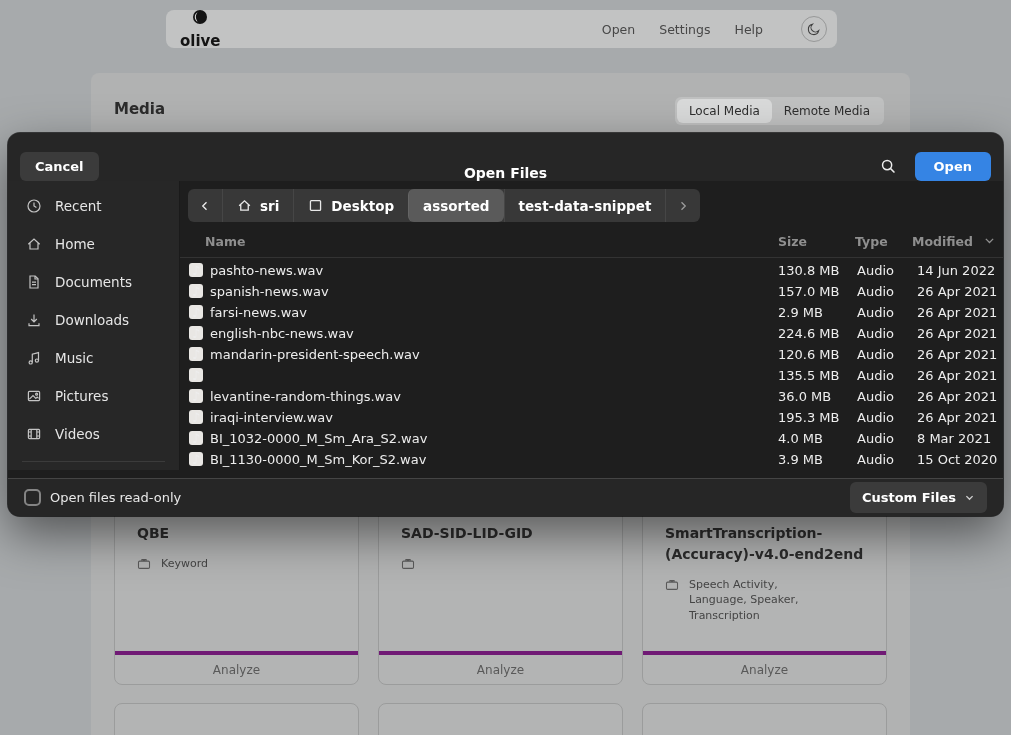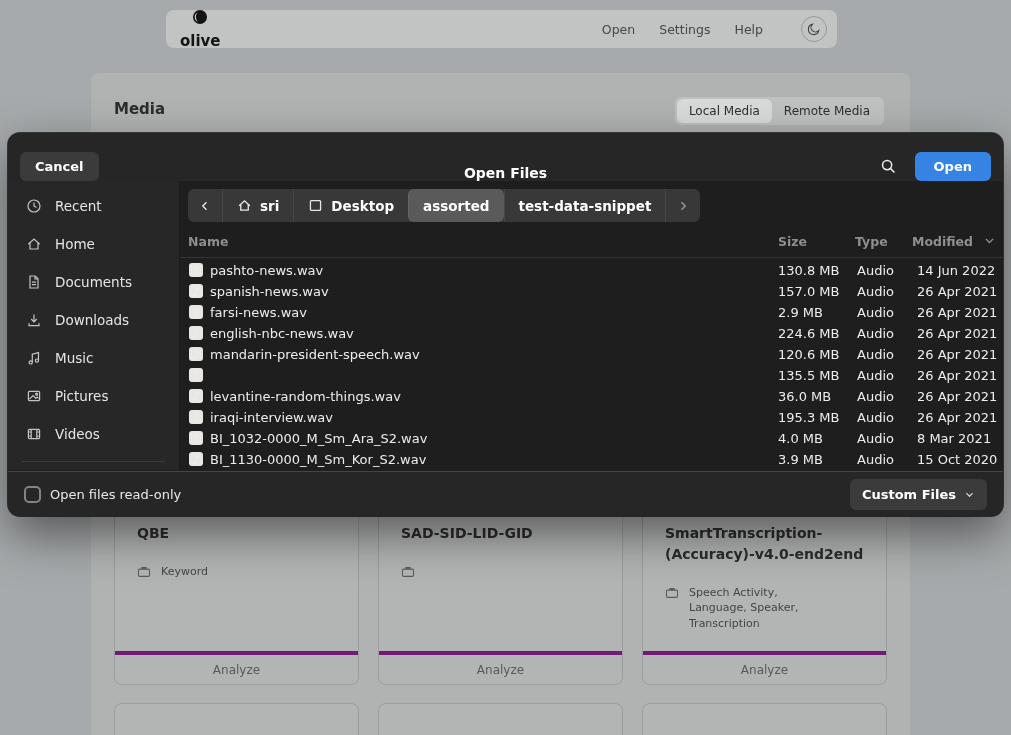--- a/index.html
+++ b/index.html
@@ -20,21 +20,21 @@
     background:#b1b2b2; border-radius:8px 8px 0 0; }
   .media-heading { position:absolute; left:23px; top:27px; font-size:15px; font-weight:bold; color:#2c2c2c; }
   .segmented { position:absolute; right:26px; top:24px; background:#c0c1c1; border-radius:6px;
     display:flex; padding:2px; }
   .seg-btn { font-size:12px; color:#2e2e2e; padding:5px 12px; border-radius:6px; cursor:pointer; white-space:nowrap; }
   .seg-btn.active { background:#d9dada; }
 
   .card { position:absolute; width:245px; height:180px; background:#b3b4b4;
     border:1px solid #9b9c9c; border-radius:8px; padding:17px 22px; }
   .card.partial { top:630px; height:120px; }
-  .card-title { font-size:14px; font-weight:bold; color:#2c2c2c; line-height:1.5; margin-bottom:20px; }
+  .card-title { font-size:14px; font-weight:bold; color:#2c2c2c; line-height:1.5; margin-bottom:12px; }
   .card-meta { display:flex; gap:10px; align-items:flex-start; color:#454545; font-size:11px; line-height:1.4; max-width:170px; }
   .card-meta svg { flex:0 0 auto; margin-top:1px; }
   .card-action { position:absolute; left:0; right:0; bottom:0; height:33px; border-top:4px solid #701a75;
     display:flex; align-items:center; justify-content:center; font-size:12px; color:#595959; cursor:pointer; }
 
   
   .dialog { position:absolute; left:8px; top:133px; width:995px; height:383px;
     background:#1e1e1e; border-radius:12px; box-shadow:0 18px 48px rgba(0,0,0,.5), 0 0 0 1px rgba(0,0,0,.65);
     color:#ededed; }
   .dlg-header { position:absolute; left:0; right:0; top:0; height:48px; background:#262626;
@@ -59,31 +59,31 @@
     background:#383838; border-radius:6px; overflow:hidden; }
   .crumb { display:flex; align-items:center; gap:8px; padding:0 14px; font-size:13.5px; font-weight:bold;
     color:#fff; cursor:pointer; border-left:1px solid rgba(255,255,255,.07); white-space:nowrap; }
   .crumb:first-child { border-left:none; }
   .crumb.nav { padding:0 11px; color:#cfcfcf; }
   .crumb.active { background:#5a5a5a; border-radius:6px; }
   .crumb svg { color:#e8e8e8; }
 
   .thead { position:absolute; left:0; right:0; top:45px; height:32px; border-bottom:1px solid #333; }
   .thead span { position:absolute; top:8px; font-size:12.5px; font-weight:bold; color:#8f8f8f; }
-  .col-name { left:8px; }  .col-size { left:598px; } .col-type { left:675px; } .col-mod { left:732px; }
+  .col-name { left:25px; }  .col-size { left:598px; } .col-type { left:675px; } .col-mod { left:732px; }
   .sort-icon { position:absolute; left:803px; top:10px; color:#9a9a9a; cursor:pointer; }
 
   .rows { position:absolute; left:0; right:0; top:81px; bottom:0; overflow:hidden; }
   .frow { position:relative; height:21px; cursor:pointer; }
   .frow span { position:absolute; top:1px; font-size:13px; color:#ededed; white-space:nowrap; }
   .f-icon { position:absolute; left:9px; top:3px; width:14px; height:14px; background:#e9e7e4; border-radius:3px;
     display:flex; align-items:center; justify-content:center; font-size:10px; line-height:1; color:#e4455a; }
   .f-name { left:30px; } .f-size { left:598px; } .f-type { left:677px; } .f-mod { left:737px; }
 
-  .dlg-footer { position:absolute; left:0; right:0; bottom:0; height:45px; background:#262626;
+  .dlg-footer { position:absolute; left:0; right:0; bottom:0; height:38px; background:#262626;
     border-top:1px solid #454545; border-radius:0 0 12px 12px; display:flex; align-items:center; padding:16px 16px; }
   .checkbox { width:17px; height:17px; border:2px solid #848484; border-radius:5px; background:transparent; cursor:pointer; }
   .ro-label { margin-left:9px; font-size:13px; color:#e8e8e8; }
   .filter-btn { margin-left:auto; background:#3b3b3b; border-radius:6px; padding:8px 12px; display:flex;
     align-items:center; gap:8px; font-size:13px; font-weight:bold; color:#fff; cursor:pointer; }
   .filter-btn svg { color:#cfcfcf; }
   svg { display:block; }
 </style>
 </head>
 <body>
@@ -142,21 +142,21 @@
           <svg width="14" height="14" viewBox="0 0 16 16" fill="none" stroke="#5a5a5a" stroke-width="1.2">
               <rect x="1.7" y="4.7" width="12.6" height="8.3" rx="1.4"></rect>
               <path d="M5.6 4.7V3h1.8v1.7M8.6 4.7V3h1.8v1.7"></path>
             </svg>
         </span>
       </div>
       <div class="card-action">Analyze</div>
     </div>
 
     <div class="card" style="left:551px; top:432px;">
-      <div class="card-title" style="margin-bottom:20px;">SmartTranscription-(Accuracy)-v4.0-end2end</div>
+      <div class="card-title" style="margin-bottom:12px;">SmartTranscription-(Accuracy)-v4.0-end2end</div>
       <div class="card-meta">
         <span>
           <svg width="14" height="14" viewBox="0 0 16 16" fill="none" stroke="#5a5a5a" stroke-width="1.2">
               <rect x="1.7" y="4.7" width="12.6" height="8.3" rx="1.4"></rect>
               <path d="M5.6 4.7V3h1.8v1.7M8.6 4.7V3h1.8v1.7"></path>
             </svg>
         </span>
         <span>Speech Activity, Language, Speaker, Transcription</span>
       </div>
       <div class="card-action">Analyze</div>

